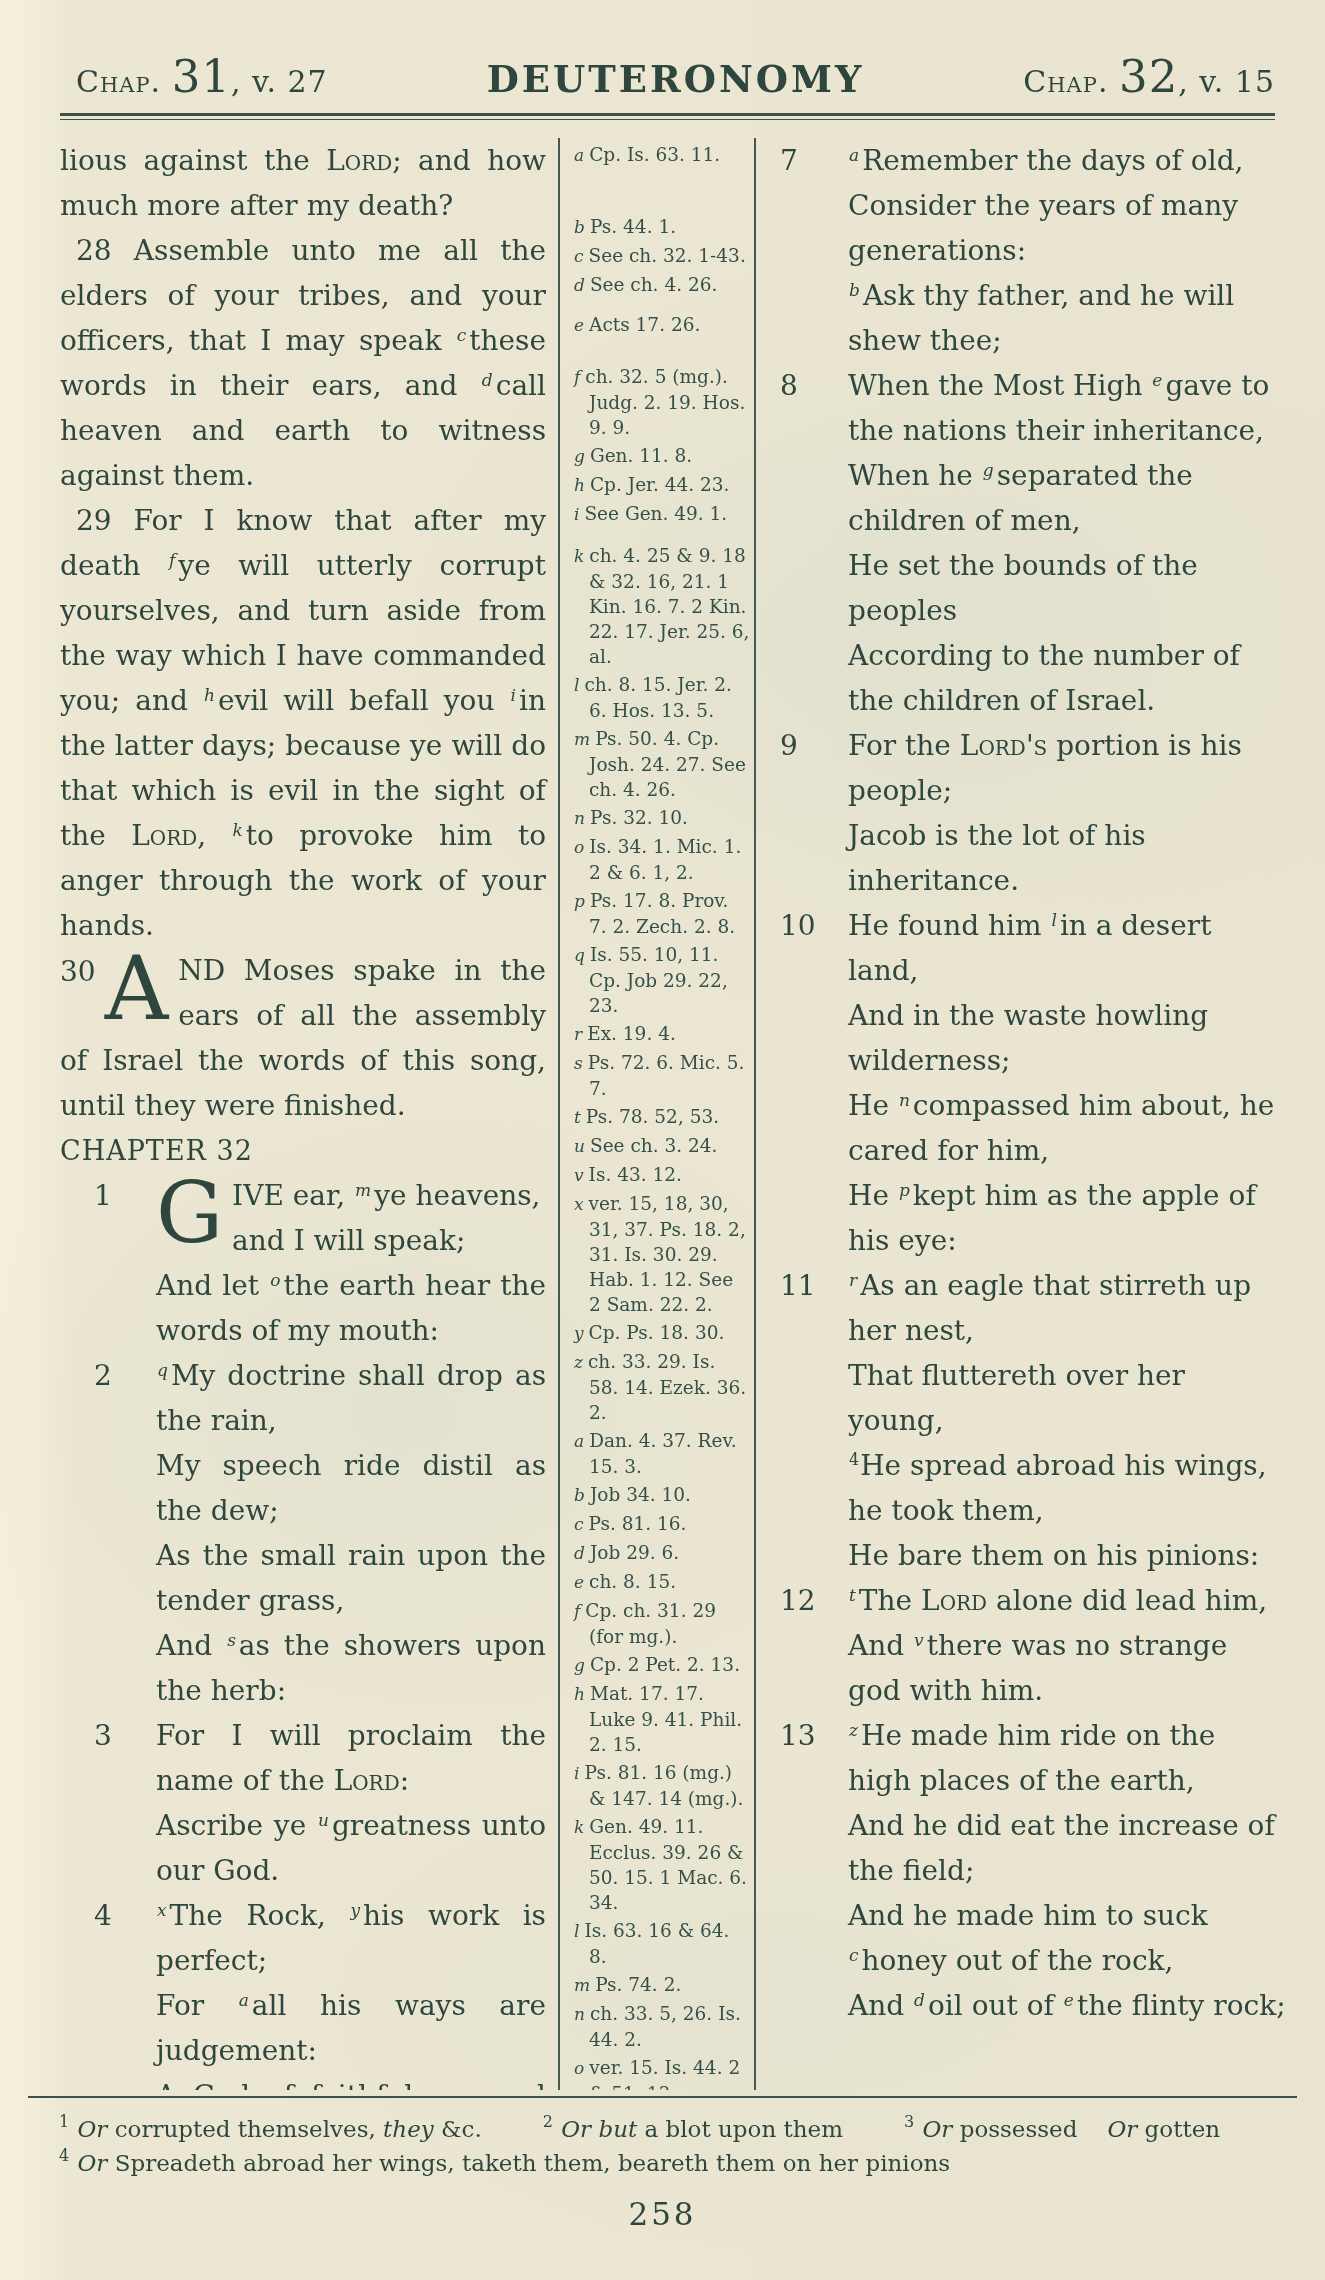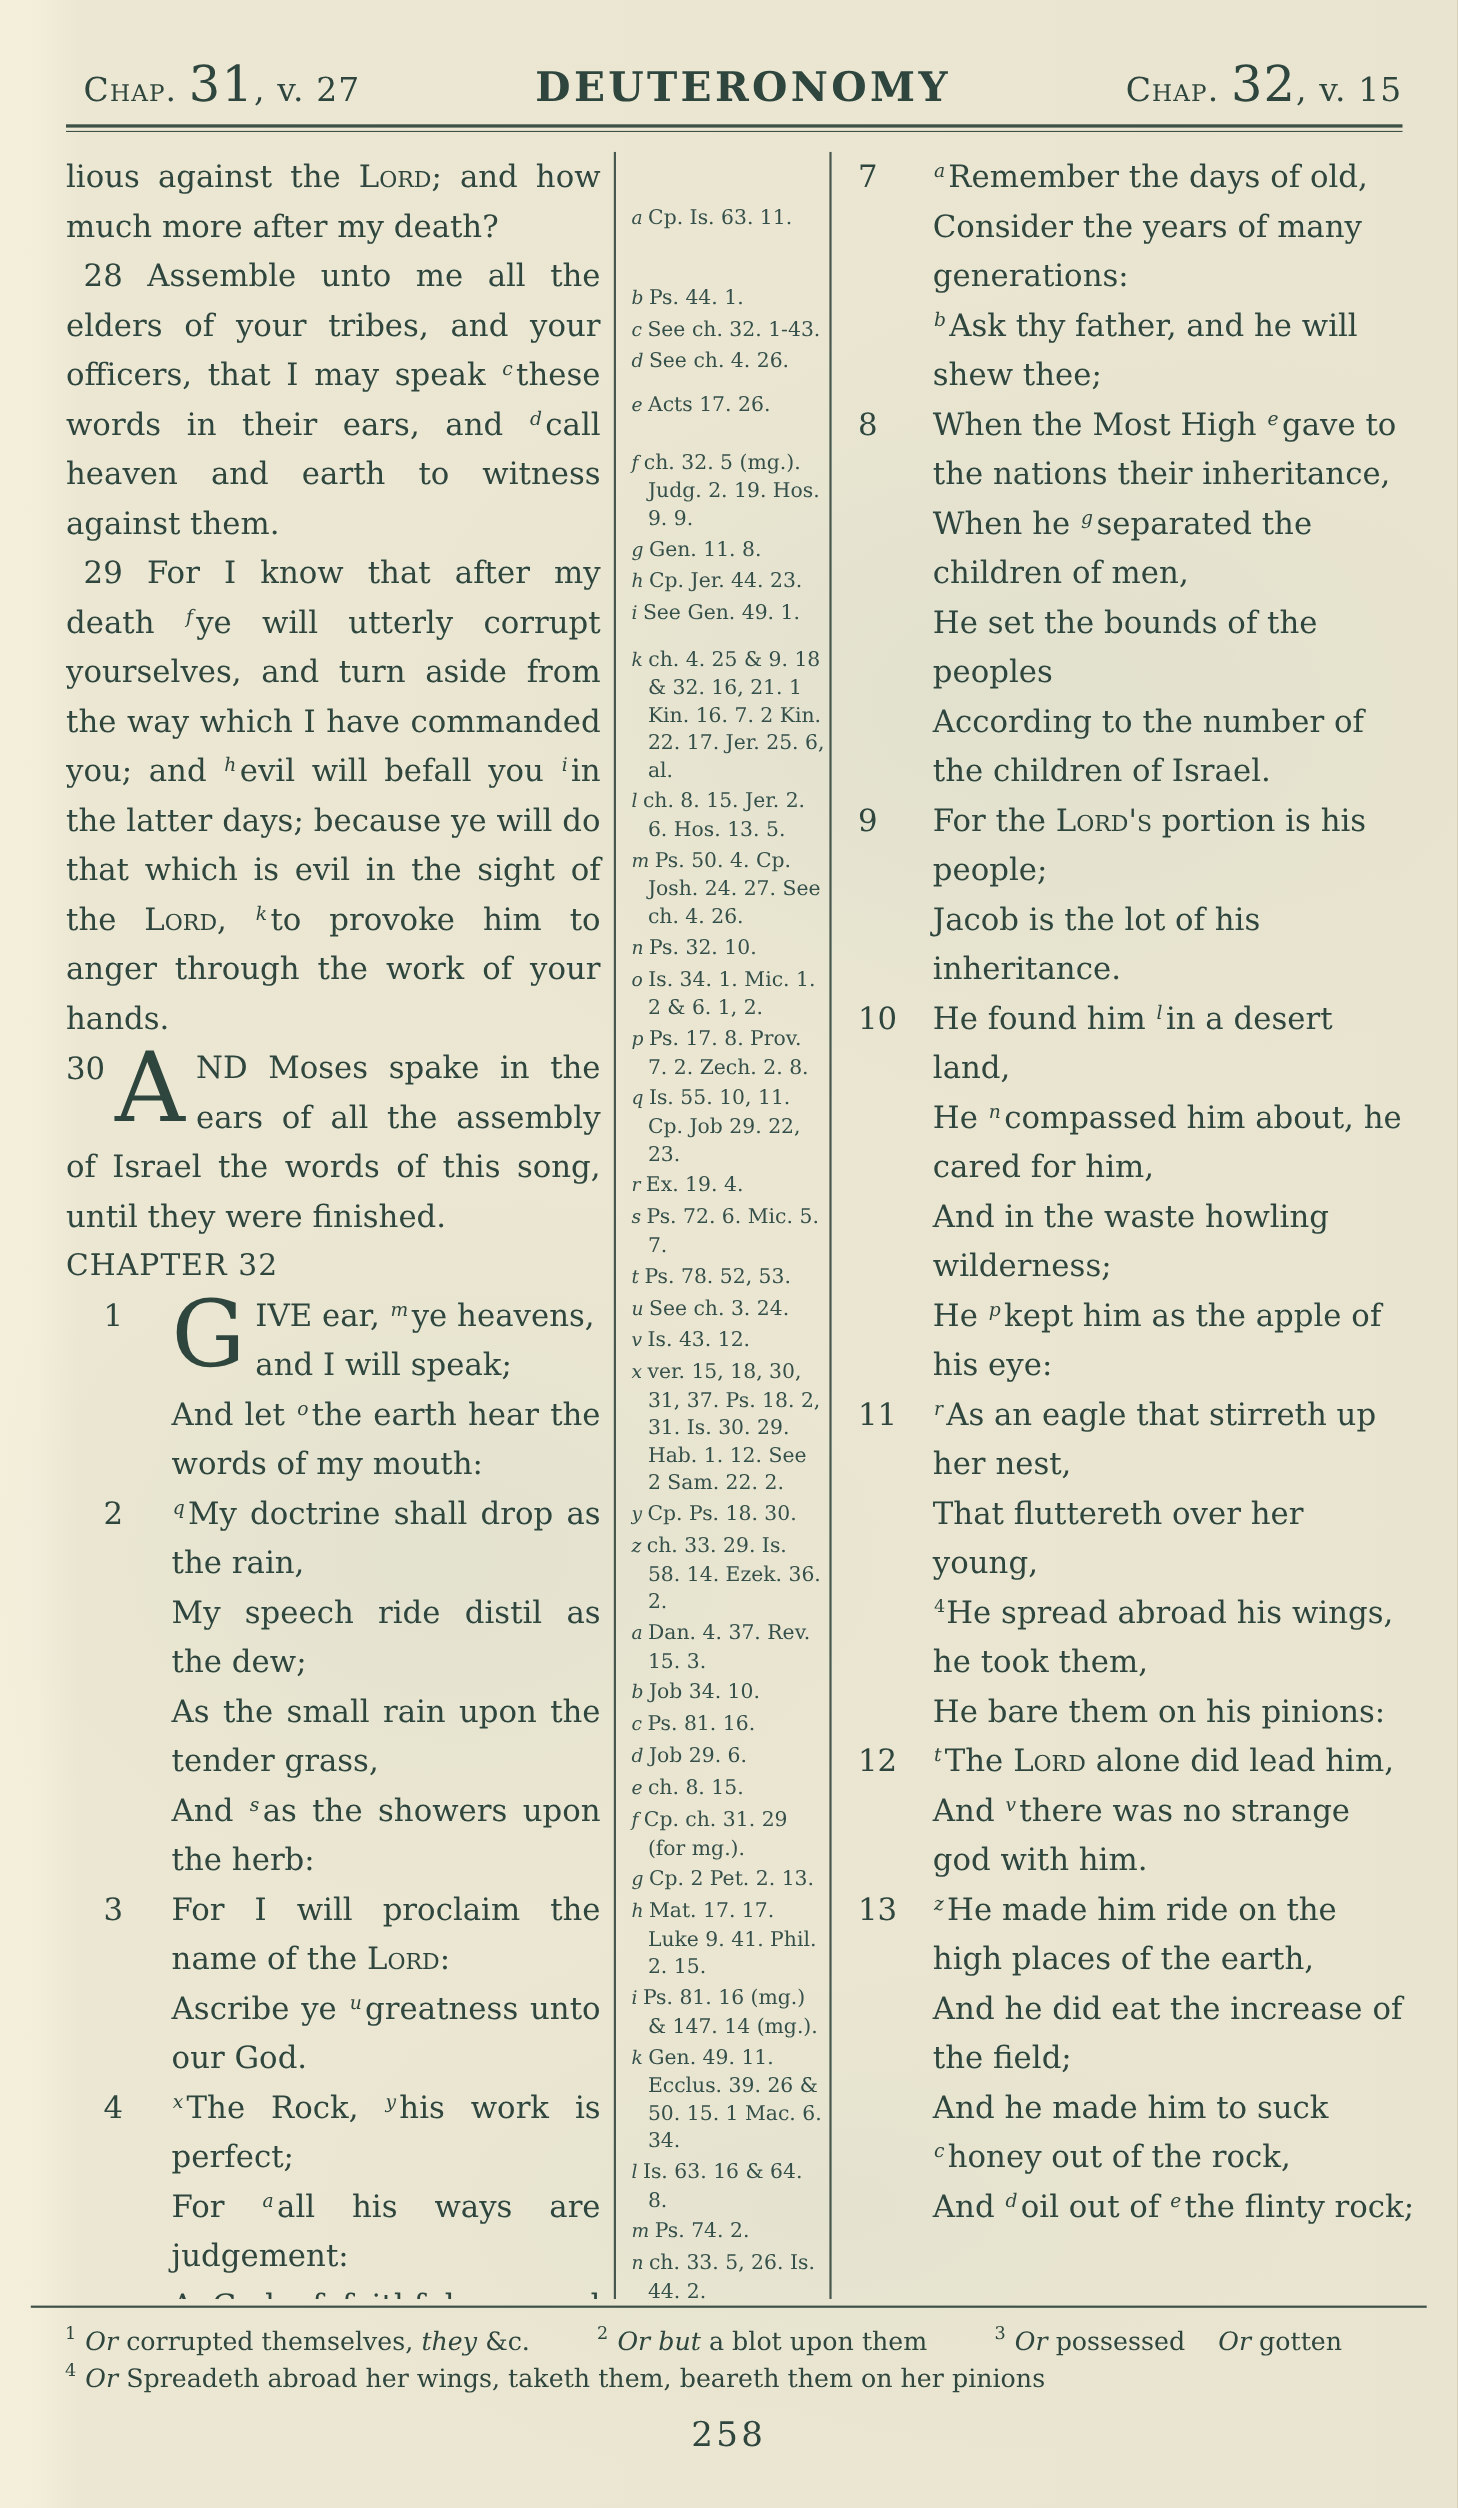--- a/index.html
+++ b/index.html
@@ -24,21 +24,21 @@
   .chap{font-size:30px;letter-spacing:1px;white-space:nowrap;}
   .chap-num{font-size:45px;letter-spacing:1px;}
   .book-title{font-size:37px;font-weight:bold;letter-spacing:3px;}
   .rule-double{margin:10px 50px 0 60px;height:3px;border-top:3px solid #3d5148;border-bottom:1px solid #3d5148;}
 
   
   .columns{display:flex;align-items:stretch;margin:18px 38px 0 60px;height:1952px;overflow:hidden;}
   .col-left{width:486px;flex:none;font-size:28px;line-height:45px;text-align:justify;}
   .vrule{width:2px;background:#47594f;flex:none;}
   .vrule-left{margin-left:12px;}
-  .col-refs{width:176px;flex:none;padding:4px 4px 0 14px;font-size:18.5px;line-height:25px;color:#35504a;margin-top:44px;}
+  .col-refs{width:176px;flex:none;padding:4px 4px 0 14px;font-size:18.5px;line-height:25px;color:#35504a;}
   .col-right{flex:1;padding-left:18px;font-size:28px;line-height:45px;}
 
   .prose{margin:0;}
   .prose.ind{text-indent:16px;}
 
   .rsup{font-style:italic;font-size:17px;line-height:0;position:relative;top:-9px;margin:0 3px 0 1px;}
   .nsup{font-size:16px;line-height:0;position:relative;top:-10px;margin:0 1px;}
 
   .dcg{float:left;display:flex;align-items:flex-start;margin:3px 10px 0 0;}
   .dcn{font-size:28px;line-height:42px;margin-right:9px;}
@@ -142,22 +142,22 @@
         <div class="pline"><span class="vnum">7</span><span class="ptext"><span class="rsup">a</span>Remember the days of old,</span></div>
         <div class="pline"><span class="ptext">Consider the years of many generations:</span></div>
         <div class="pline"><span class="ptext"><span class="rsup">b</span>Ask thy father, and he will shew thee;</span></div>
         <div class="pline"><span class="vnum">8</span><span class="ptext">When the Most High <span class="rsup">e</span>gave to the nations their inheritance,</span></div>
         <div class="pline"><span class="ptext">When he <span class="rsup">g</span>separated the children of men,</span></div>
         <div class="pline"><span class="ptext">He set the bounds of the peoples</span></div>
         <div class="pline"><span class="ptext">According to the number of the children of Israel.</span></div>
         <div class="pline"><span class="vnum">9</span><span class="ptext">For the <span class="sc">Lord's</span> portion is his people;</span></div>
         <div class="pline"><span class="ptext">Jacob is the lot of his inheritance.</span></div>
         <div class="pline"><span class="vnum">10</span><span class="ptext">He found him <span class="rsup">l</span>in a desert land,</span></div>
+        <div class="pline"><span class="ptext">And in the waste howling wilderness;</span></div>
         <div class="pline"><span class="ptext">He <span class="rsup">n</span>compassed him about, he cared for him,</span></div>
-        <div class="pline"><span class="ptext">And in the waste howling wilderness;</span></div>
         <div class="pline"><span class="ptext">He <span class="rsup">p</span>kept him as the apple of his eye:</span></div>
         <div class="pline"><span class="vnum">11</span><span class="ptext"><span class="rsup">r</span>As an eagle that stirreth up her nest,</span></div>
         <div class="pline"><span class="ptext">That fluttereth over her young,</span></div>
         <div class="pline"><span class="ptext"><span class="nsup">4</span>He spread abroad his wings, he took them,</span></div>
         <div class="pline"><span class="ptext">He bare them on his pinions:</span></div>
         <div class="pline"><span class="vnum">12</span><span class="ptext"><span class="rsup">t</span>The <span class="sc">Lord</span> alone did lead him,</span></div>
         <div class="pline"><span class="ptext">And <span class="rsup">v</span>there was no strange god with him.</span></div>
         <div class="pline"><span class="vnum">13</span><span class="ptext"><span class="rsup">z</span>He made him ride on the high places of the earth,</span></div>
         <div class="pline"><span class="ptext">And he did eat the increase of the field;</span></div>
         <div class="pline"><span class="ptext">And he made him to suck <span class="rsup">c</span>honey out of the rock,</span></div>

